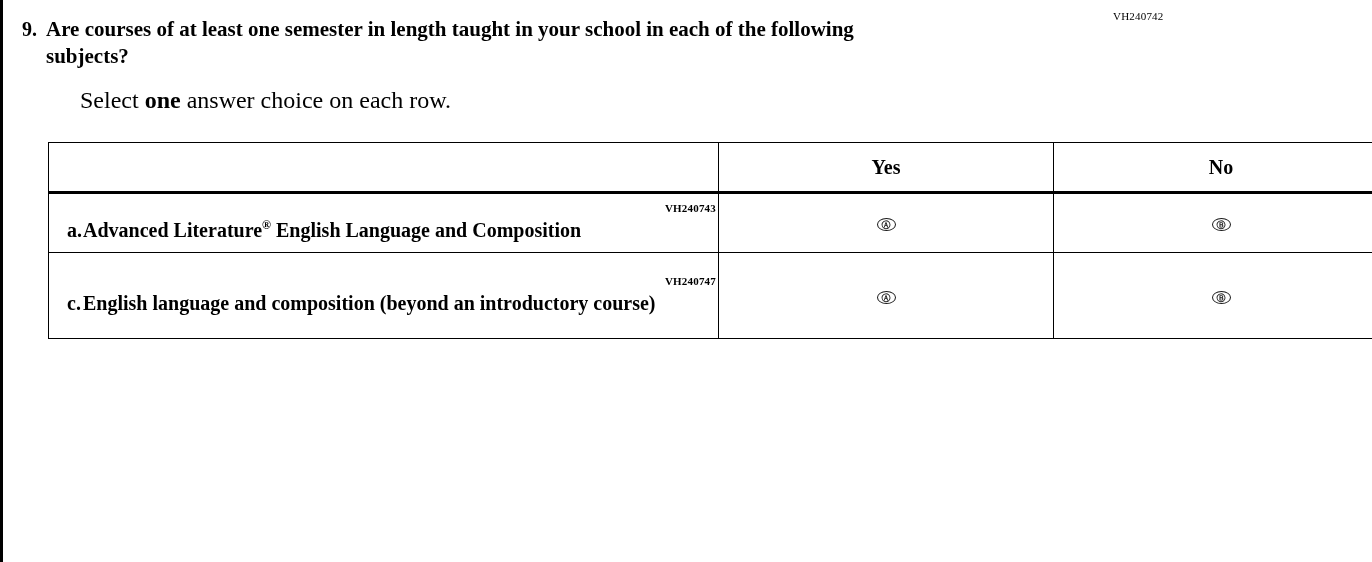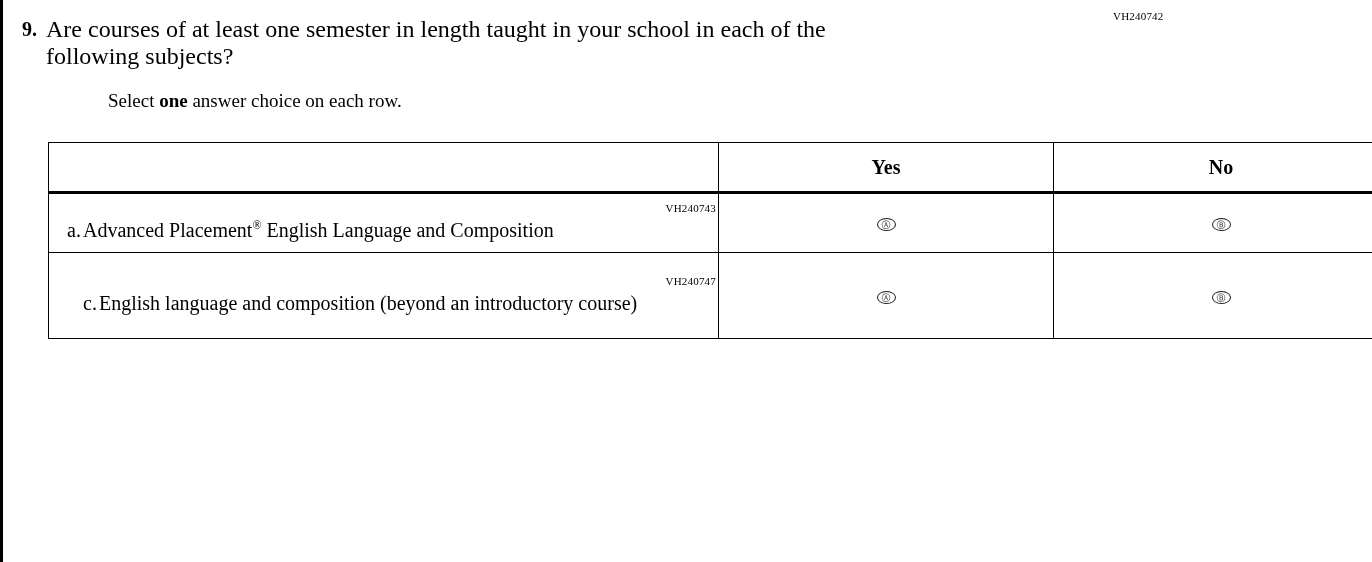--- a/index.html
+++ b/index.html
@@ -51,29 +51,30 @@
     flex: 0 0 30px;
     text-align: right;
     font-weight: bold;
     font-size: 20px;
     line-height: 27px;
     padding-right: 9px;
     box-sizing: border-box;
   }
 
   .q-text {
+    font-size: 21px;
+    line-height: 27px;
+    max-width: 840px;
+    font-weight: bold;
+  }
+
+  .q-instruction {
+    margin-left: 64px;
+    margin-top: 17px;
     font-size: 24px;
-    line-height: 27px;
-    max-width: 840px;
-  }
-
-  .q-instruction {
-    margin-left: 92px;
-    margin-top: 17px;
-    font-size: 19px;
     line-height: 27px;
   }
   .q-instruction b { font-weight: bold; }
 
   .item-code {
     font-size: 11px;
     font-family: "Liberation Serif", serif;
     letter-spacing: 0.2px;
     color: #000000;
   }
@@ -95,20 +96,21 @@
     table-layout: fixed;
     margin-left: 32px;
   }
   .matrix col.c-stem { width: 670px; }
   .matrix col.c-opt  { width: 335px; }
 
   .matrix th, .matrix td {
     border: 1px solid #000000;
     padding: 0;
     vertical-align: middle;
+    font-weight: bold;
   }
 
   .matrix thead th {
     height: 48px;
     font-size: 20px;
     font-weight: bold;
     text-align: center;
   }
   .matrix thead th.stem-head {
     border-bottom: 1px solid #000;
@@ -165,21 +167,21 @@
     border: 1px solid #1a1a1a;
     border-radius: 50%;
     font-size: 9px;
     line-height: 12px;
     text-align: center;
     font-family: "Liberation Serif", serif;
     color: #1a1a1a;
     box-sizing: border-box;
   }
 
-  .row-tall .stem-cell { height: 86px; padding-left: 16px; }
+  .row-tall .stem-cell { height: 86px; }
 </style>
 </head>
 <body>
 
 <div class="left-rule"></div>
 
 <div class="page">
 
   <div class="q-code item-code">VH240742</div>
 
@@ -204,21 +206,21 @@
         <th>No</th>
       </tr>
     </thead>
     <tbody>
 
       <tr>
         <td class="stem-cell">
           <span class="stem-code item-code">VH240743</span>
           <span class="stem-text">
             <span class="stem-letter">a.</span>
-            <span class="stem-label"><span>Advanced Placement</span><span class="sup">®</span><span> English Language and Composition</span></span>
+            <span class="stem-label"><span>Advanced Literature</span><span class="sup">®</span><span> English Language and Composition</span></span>
           </span>
         </td>
         <td class="opt-cell"><span class="bubble">Ⓐ</span></td>
         <td class="opt-cell"><span class="bubble">Ⓑ</span></td>
       </tr>
 
 
       <tr class="row-tall">
         <td class="stem-cell">
           <span class="stem-code item-code">VH240747</span>

